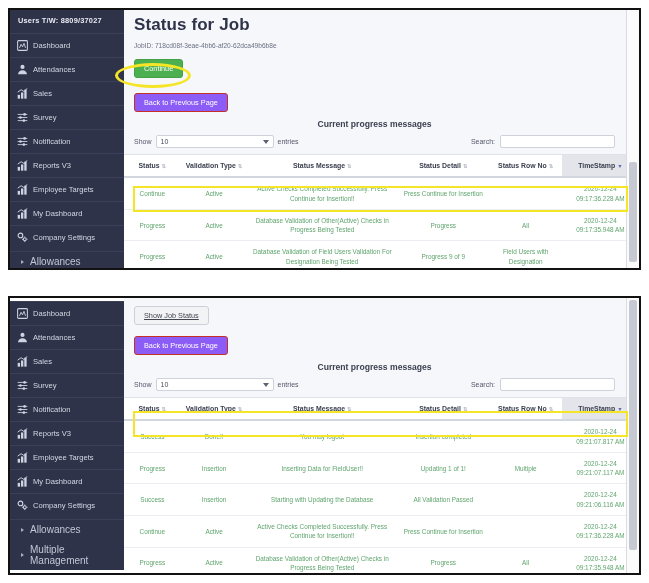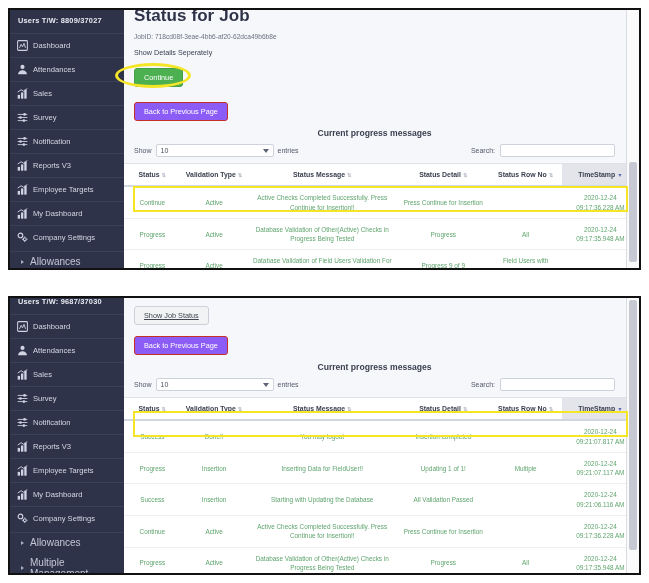--- a/index.html
+++ b/index.html
@@ -185,21 +185,20 @@
               <span class="caret"></span>
               <span>Allowances</span>
             </div>
           </div>
       </div>
 
       <div class="content">
         <div class="content-pad">
           <div class="page-title">Status for Job</div>
           <div class="jobid">JobID: 718cd08f-3eae-4bb6-af20-62dca49b6b8e</div>
-          <div class="showdet">Show Details Seperately</div>
           <span class="btn btn-green">Continue</span>
           <div class="row-gap-a"></div>
           <span class="btn btn-red">Back to Previous Page</span>
 
           <div class="table-title">Current progress messages</div>
 
           <div class="table-tools">
             <div class="lengthbox">
               <span>Show</span>
               <span class="select">
@@ -281,21 +280,20 @@
     </div>
 
     <div class="hl-ellipse" style="left:105px;top:53px;width:76px;height:25px;"></div>
     <div class="hl-rect" style="left:123px;top:176px;width:495px;height:26px;"></div>
   </div>
 
   <div class="panel" id="panel-bottom">
     <div class="panel-inner">
 
       <div class="sidebar">
-        <div class="side-head">Users T/W: 9687/37030</div>
         <div id="side-bot-items">
             <div class="side-item">
               <span class="ic"><svg viewBox="0 0 16 16">
                   <rect x="0.9" y="0.9" width="14.2" height="14.2" rx="1.4" fill="none" stroke="#cfd3e2" stroke-width="1.5"></rect>
                   <path d="M3.6 11.5 L6 6.2 L8 10 L10.2 4.8 L12.4 11.5" fill="none" stroke="#cfd3e2" stroke-width="1.3"></path>
                 </svg></span>
               <span>Dashboard</span>
             </div>
             <div class="side-item">
               <span class="ic"><svg viewBox="0 0 16 16">

